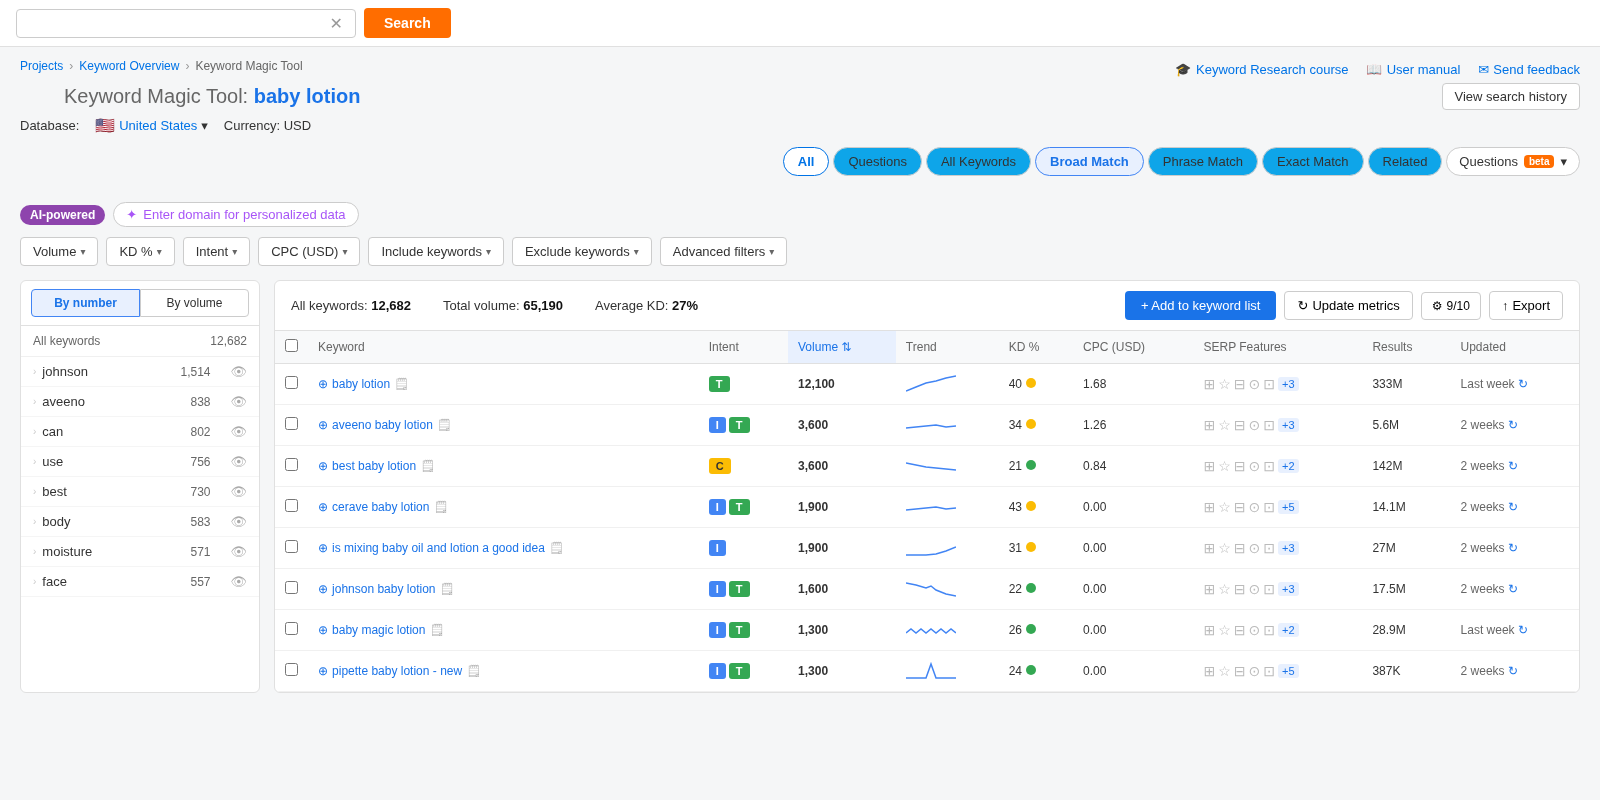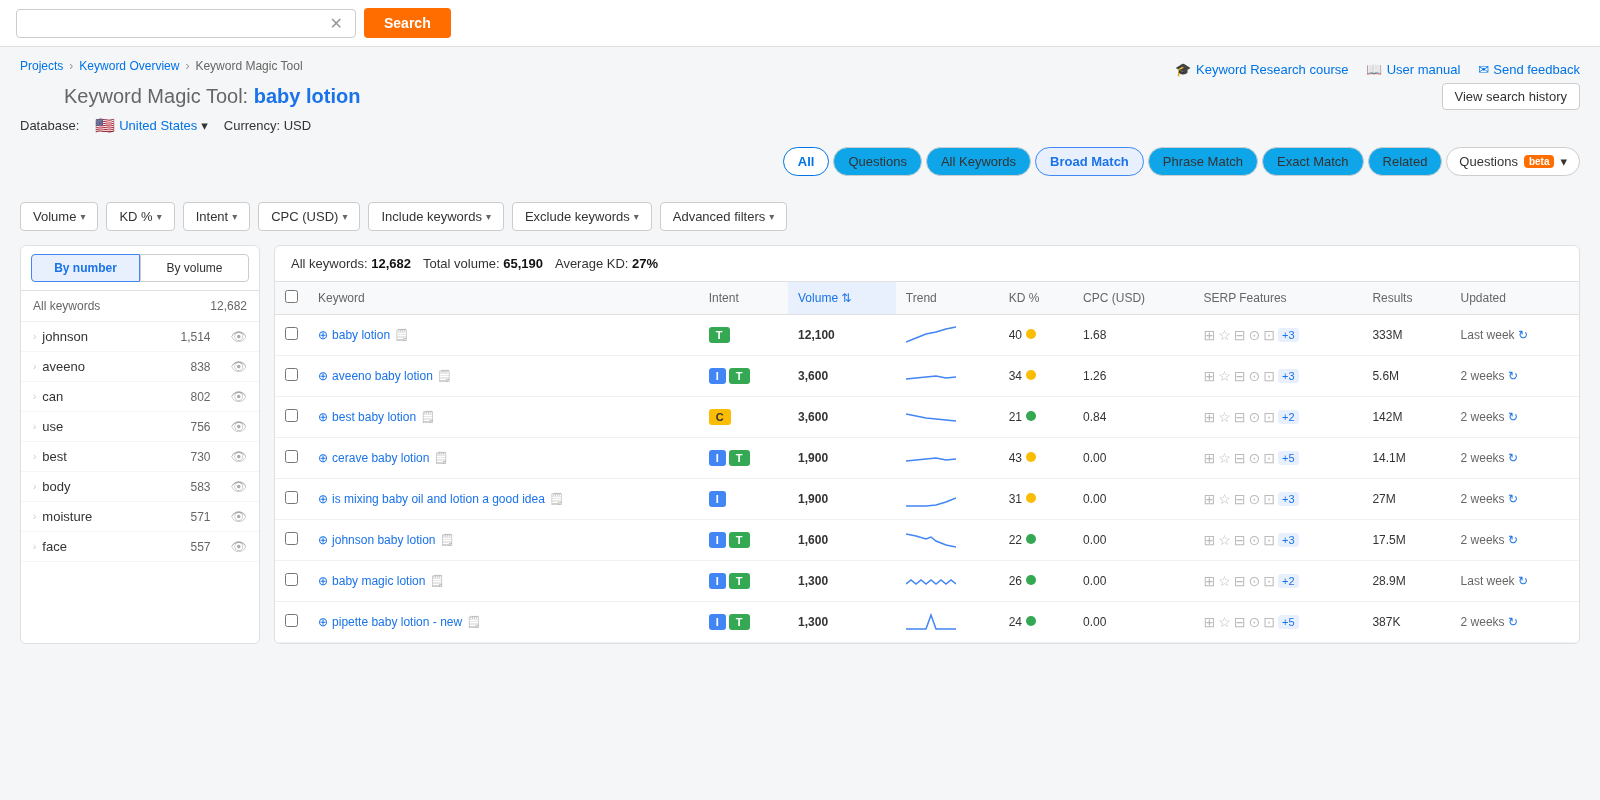--- a/index.html
+++ b/index.html
@@ -288,21 +288,21 @@
       border-radius: 6px;
       overflow: hidden;
     }
 
     
     .summary-bar {
       display: flex;
       align-items: center;
       padding: 10px 16px;
       border-bottom: 1px solid #e0e0e0;
-      gap: 12px;
+      gap: 32px;
     }
     .summary-bar .stat { font-size: 13px; }
     .summary-bar .stat strong { color: #111; }
     .summary-bar-actions {
       margin-left: auto;
       display: flex;
       align-items: center;
       gap: 8px;
     }
     .add-kw-btn {
@@ -483,20 +483,27 @@
     <button class="tab-btn">Phrase Match</button>
     <button class="tab-btn">Exact Match</button>
     <button class="tab-btn">Related</button>
     <button class="lang-btn">
       <span>Questions</span>
       <span class="beta-badge">beta</span>
       <span>▾</span>
     </button>
   </div>
 
+  <div class="ai-row">
+    <span class="ai-badge">AI-powered</span>
+    <div class="domain-input-wrap">
+      <span>✦</span>
+      <span>Enter domain for personalized data</span>
+    </div>
+  </div>
 
   <div class="filter-row">
     <button class="filter-btn">
       <span>Volume</span>
       <span class="arrow">▾</span>
     </button>
     <button class="filter-btn">
       <span>KD %</span>
       <span class="arrow">▾</span>
     </button>
@@ -592,20 +599,35 @@
           <strong>12,682</strong>
         </span>
         <span class="stat">
           <span>Total volume:</span>
           <strong>65,190</strong>
         </span>
         <span class="stat">
           <span>Average KD:</span>
           <strong>27%</strong>
         </span>
+        <div class="summary-bar-actions">
+          <button class="add-kw-btn">+ Add to keyword list</button>
+          <button class="update-btn">
+            <span>↻</span>
+            <span>Update metrics</span>
+          </button>
+          <button class="cols-btn">
+            <span>⚙</span>
+            <span>9/10</span>
+          </button>
+          <button class="export-btn">
+            <span>↑</span>
+            <span>Export</span>
+          </button>
+        </div>
       </div>
 
       <table>
         <thead>
           <tr>
             <th class="checkbox-cell">
               <input type="checkbox" style="">
             </th>
             <th>Keyword</th>
             <th>Intent</th>

